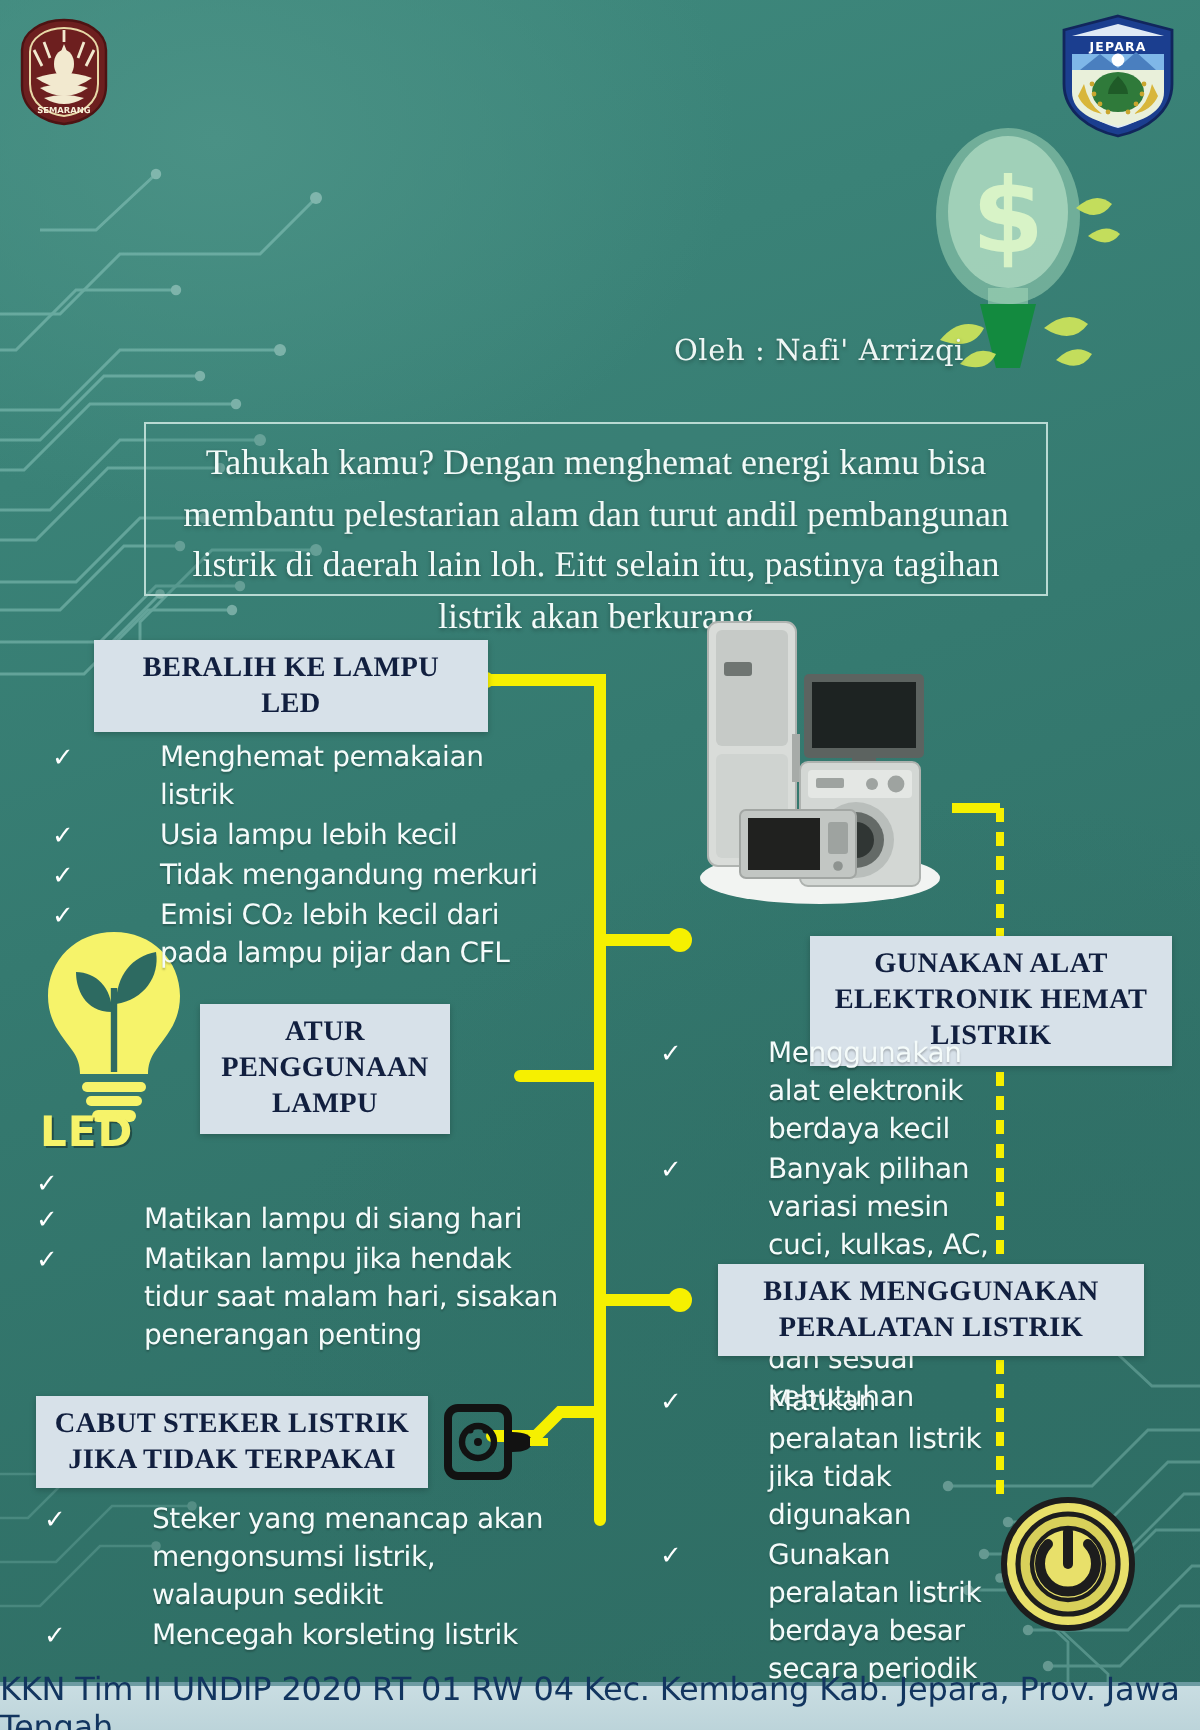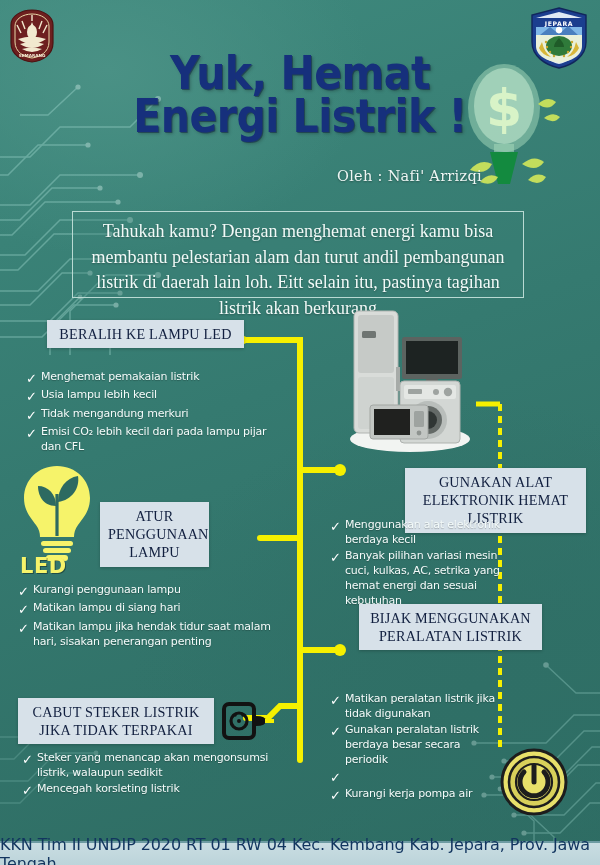--- a/index.html
+++ b/index.html
@@ -72,44 +72,45 @@
 
   
   .wires { position: absolute; left: 0; top: 0; width: 600px; height: 865px; pointer-events: none; }
 
   
   .hdr-chip {
     position: absolute;
     background: #d7e1e9;
     color: #111f3f;
     font-family: "Liberation Serif", serif;
-    font-weight: 400;
+    font-weight: 700;
     text-align: center;
     font-size: 14.2px;
     line-height: 1.28;
     letter-spacing: .2px;
     padding: 5px 8px;
     box-shadow: 0 1px 3px rgba(0,0,0,.22);
   }
   .bullets { position: absolute; color: #f4fbfa; }
   .bullet-row { display: flex; align-items: flex-start; margin-bottom: 1px; }
   .chk {
     flex: 0 0 auto;
     width: 15px;
     font-size: 13px;
     line-height: 1.33;
     color: #ffffff;
     text-align: left;
   }
   .btxt {
     font-family: "DejaVu Sans", sans-serif;
-    font-size: 11px;
+    font-size: 14px;
     line-height: 1.36;
     letter-spacing: -.2px;
     text-shadow: 0 1px 1px rgba(0,0,0,.25);
+    margin-left: 39px;
   }
 
   
   .led-icon { position: absolute; left: 14px; top: 462px; width: 86px; height: 108px; }
   .led-word {
     position: absolute; left: 20px; top: 554px;
     font-family: "DejaVu Sans", sans-serif;
     font-weight: 700; font-size: 21px; color: #f6f36a;
     letter-spacing: .5px;
     text-shadow: 1px 1px 0 rgba(0,0,0,.35);
@@ -267,24 +268,20 @@
     <g fill="#c3dd5c">
       <path d="M18 118 q10 -12 22 -6 q-6 12 -22 6 Z"></path>
       <path d="M28 130 q8 -10 18 -5 q-5 10 -18 5 Z"></path>
       <path d="M70 112 q12 -10 22 -2 q-8 11 -22 2 Z"></path>
       <path d="M76 128 q9 -9 18 -3 q-6 10 -18 3 Z"></path>
       <path d="M86 52 q10 -9 18 -2 q-7 10 -18 2 Z"></path>
       <path d="M92 66 q9 -7 16 -1 q-6 8 -16 1 Z"></path>
     </g>
   </svg>
 
-  <div class="title-wrap">
-    <div class="title-line">Yuk, Hemat</div>
-    <div class="title-line">Energi Listrik !</div>
-  </div>
   <div class="byline">Oleh : Nafi' Arrizqi</div>
 
   <div class="intro">Tahukah kamu? Dengan menghemat energi kamu bisa membantu pelestarian alam dan turut andil pembangunan listrik di daerah lain loh. Eitt selain itu, pastinya tagihan listrik akan berkurang</div>
 
   <svg class="wires" viewBox="0 0 600 865">
     <g stroke="#f6f000" stroke-width="6" fill="none" stroke-linecap="round">
       <path d="M240 340 L300 340 L300 760"></path>
       <path d="M300 470 L340 470"></path>
       <path d="M300 650 L340 650"></path>
       <path d="M260 538 L300 538"></path>
@@ -371,25 +368,24 @@
     <div class="bullet-row">
       <span class="chk">✓</span>
       <span class="btxt">Tidak mengandung merkuri</span>
     </div>
     <div class="bullet-row">
       <span class="chk">✓</span>
       <span class="btxt">Emisi CO₂ lebih kecil dari pada lampu pijar dan CFL</span>
     </div>
   </div>
 
-  <div class="hdr-chip" style="left:100px; top:502px; width:109px;text-align:center;">ATUR PENGGUNAAN LAMPU</div>
+  <div class="hdr-chip" style="left:100px; top:502px; width:125px;text-align:center;">ATUR PENGGUNAAN LAMPU</div>
   <div class="bullets" style="left:18px; top:583px; width:262px;">
     <div class="bullet-row">
       <span class="chk">✓</span>
-      <span class="btxt">Kurangi penggunaan lampu</span>
     </div>
     <div class="bullet-row">
       <span class="chk">✓</span>
       <span class="btxt">Matikan lampu di siang hari</span>
     </div>
     <div class="bullet-row">
       <span class="chk">✓</span>
       <span class="btxt">Matikan lampu jika hendak tidur saat malam hari, sisakan penerangan penting</span>
     </div>
   </div>
@@ -411,21 +407,21 @@
     <div class="bullet-row">
       <span class="chk">✓</span>
       <span class="btxt">Menggunakan alat elektronik berdaya kecil</span>
     </div>
     <div class="bullet-row">
       <span class="chk">✓</span>
       <span class="btxt">Banyak pilihan variasi mesin cuci, kulkas, AC, setrika yang hemat energi dan sesuai kebutuhan</span>
     </div>
   </div>
 
-  <div class="hdr-chip" style="left:359px; top:604px; width:183px;">BIJAK MENGGUNAKAN PERALATAN LISTRIK</div>
+  <div class="hdr-chip" style="left:359px; top:632px; width:213px;">BIJAK MENGGUNAKAN PERALATAN LISTRIK</div>
   <div class="bullets" style="left:330px; top:692px; width:175px;">
     <div class="bullet-row">
       <span class="chk">✓</span>
       <span class="btxt">Matikan peralatan listrik jika tidak digunakan</span>
     </div>
     <div class="bullet-row">
       <span class="chk">✓</span>
       <span class="btxt">Gunakan peralatan listrik berdaya besar secara periodik</span>
     </div>
     <div class="bullet-row">

